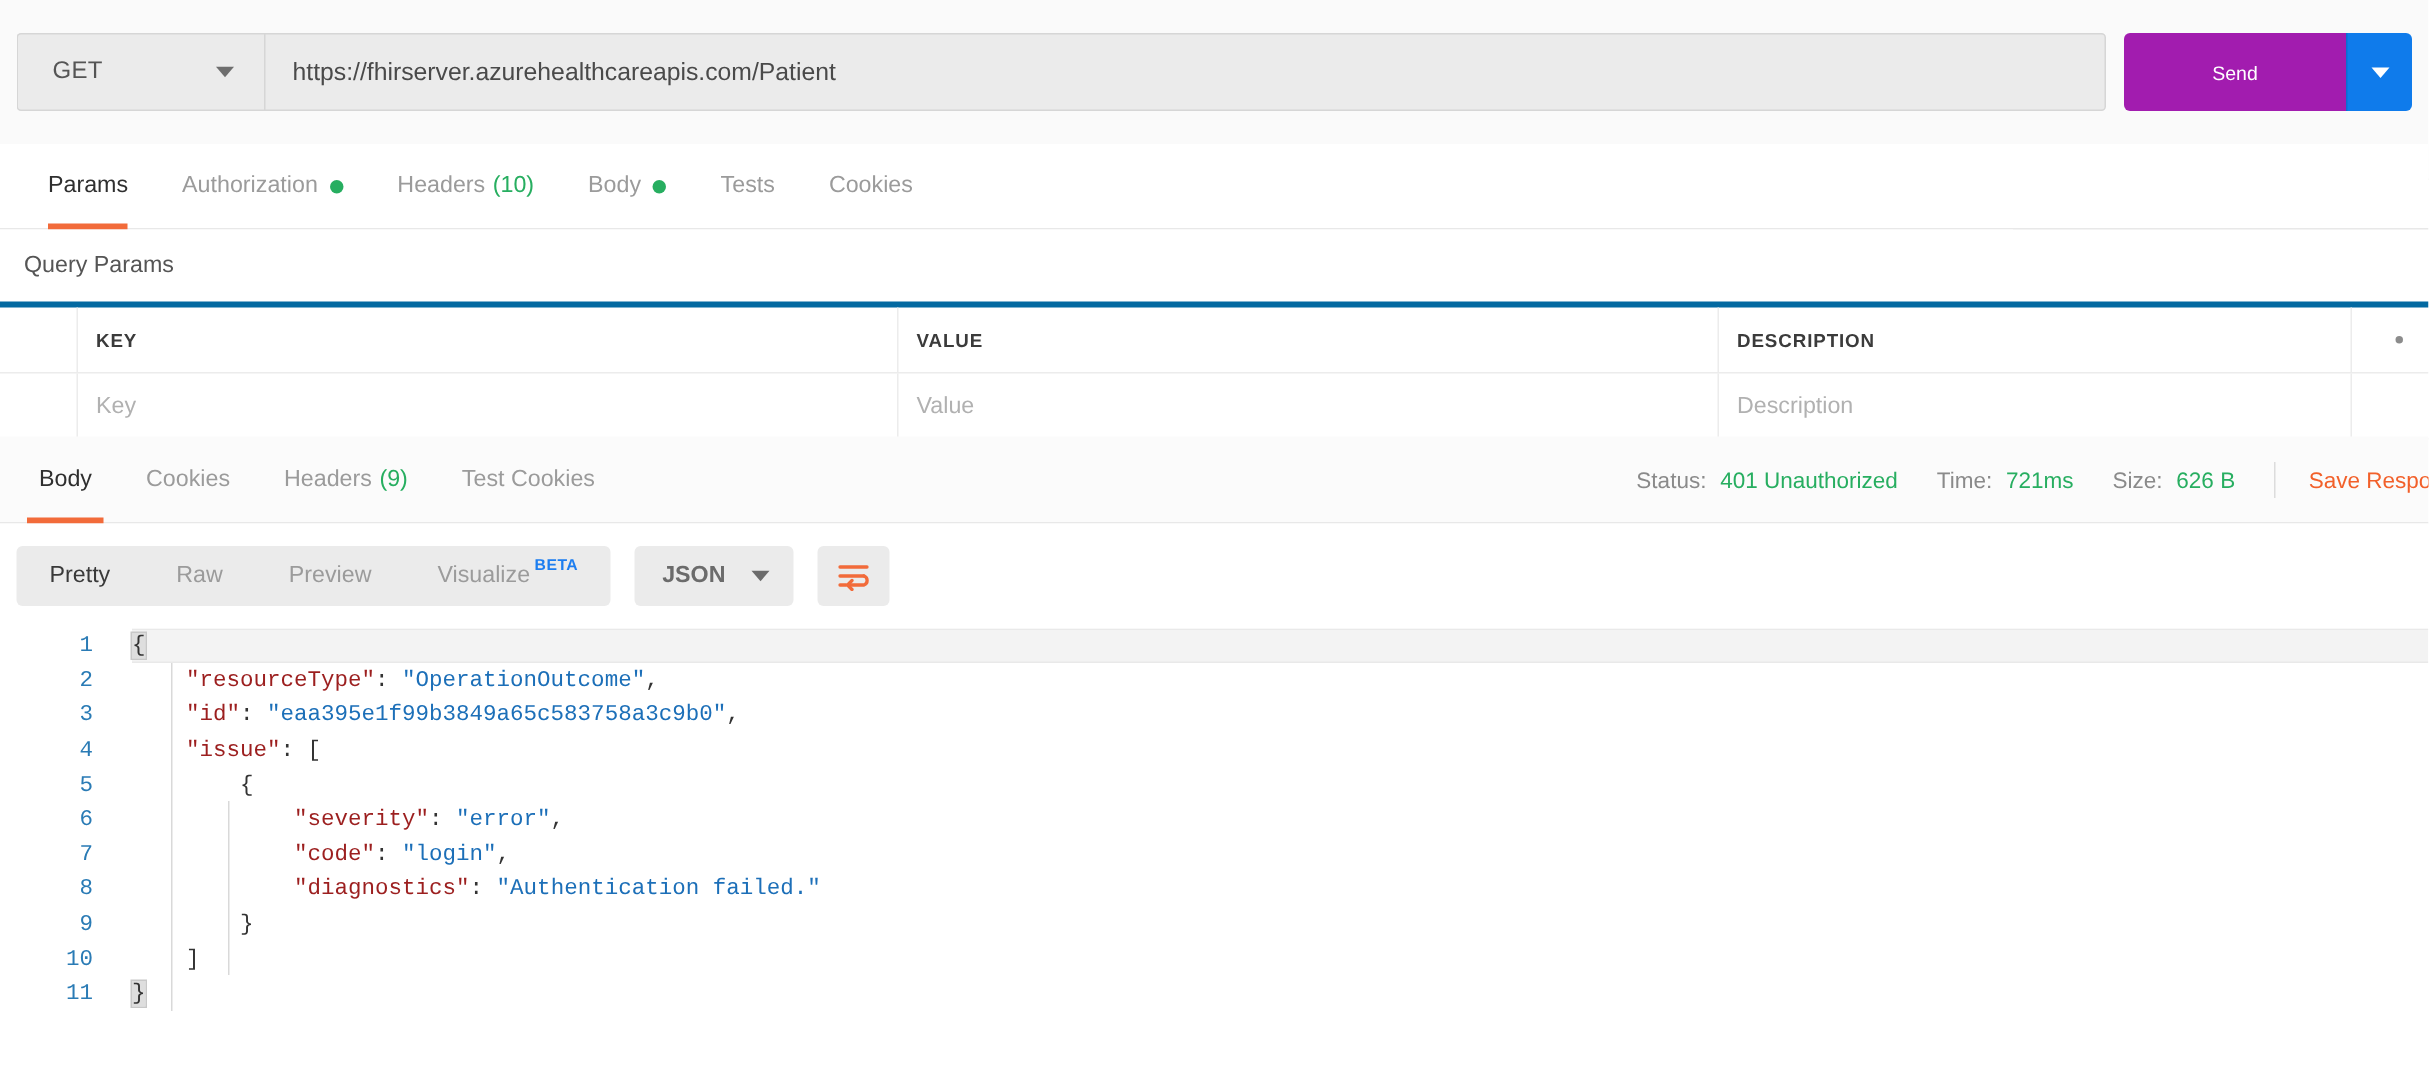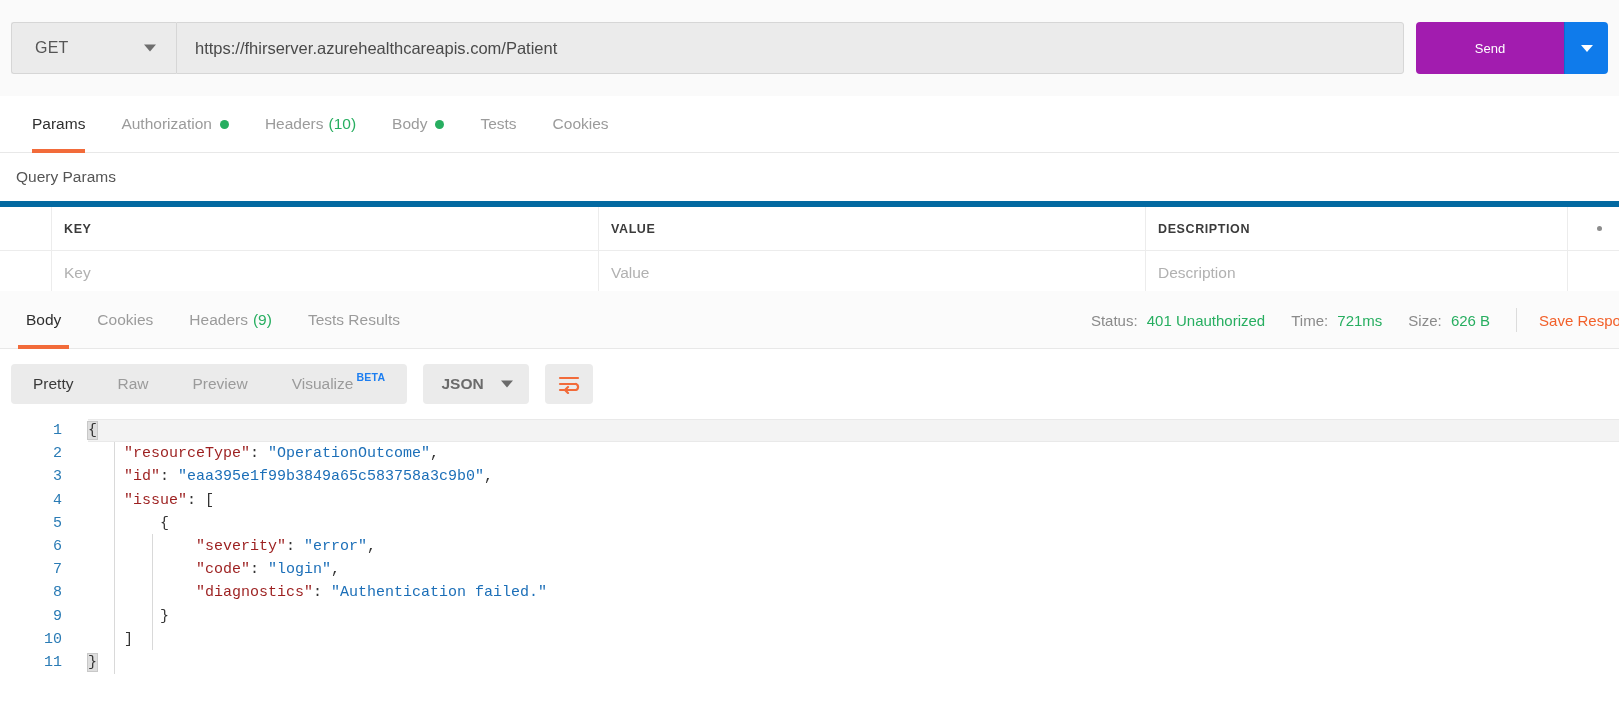--- a/index.html
+++ b/index.html
@@ -80,21 +80,21 @@
   .cnt-green { color:#27ae60; margin-left:5px; }
 
   
   .qp-title {
     position:absolute; left:0; top:153px; width:1342px; height:48px;
     display:flex; align-items:center; padding-left:16px;
     font-size:15.5px; color:#555; background:#fff;
   }
   .qp-table {
     position:absolute; left:0; top:201px; width:1619px;
-    border-top:6px solid #0369a1;
+    border-top:4px solid #0369a1;
   }
   .qp-row { display:flex; height:44px; border-bottom:1px solid #ececec; }
   .qp-row.head { height:44px; }
   .cell { display:flex; align-items:center; padding-left:12px; border-right:1px solid #ececec; }
   .c-chk   { width:52px; padding-left:0; }
   .c-key   { width:547px; }
   .c-val   { width:547px; }
   .c-desc  { flex:1; border-right:none; }
   .c-bulk  { width:52px; border-left:1px solid #ececec; border-right:none;
              display:flex; align-items:center; justify-content:center; }
@@ -260,21 +260,21 @@
       <span>Body</span>
     </div>
     <div class="rtab">
       <span>Cookies</span>
     </div>
     <div class="rtab">
       <span>Headers</span>
       <span class="cnt-green">(9)</span>
     </div>
     <div class="rtab">
-      <span>Tests Results</span>
+      <span>Test Cookies</span>
     </div>
 
     <div class="status-grp">
       <span class="st-item">
         <span>Status:</span>
         <span class="st-val">401 Unauthorized</span>
       </span>
       <span class="st-item">
         <span>Time:</span>
         <span class="st-val">721ms</span>

